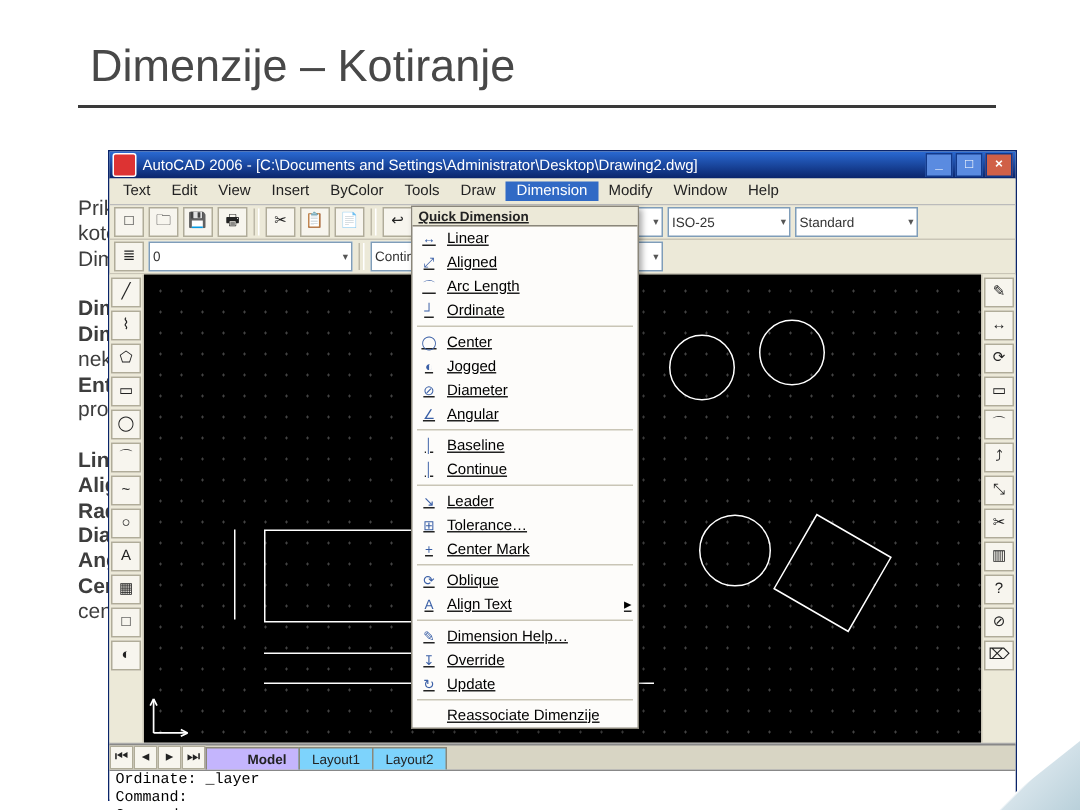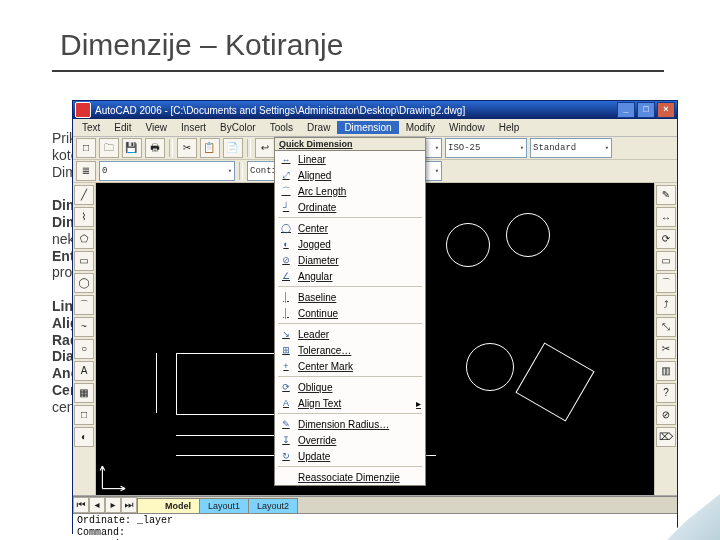--- a/index.html
+++ b/index.html
@@ -23,21 +23,21 @@
   .winbtn{width:16px;height:14px;background:#5a8be0;border:1px solid #123a8c;font-size:9px;line-height:12px;text-align:center;color:#fff;font-weight:bold;}
   .winbtn.close{background:#d06048;}
   
   .menubar{height:17px;background:#ece9d8;border-bottom:1px solid #bbb;display:flex;align-items:center;padding-left:2px;}
   .menubar span{padding:1px 7px;cursor:default;}
   .menubar span.active{background:#316ac5;color:#fff;}
   
   .tbar{height:22px;background:#ece9d8;border-bottom:1px solid #c9c5b6;display:flex;align-items:center;padding-left:3px;gap:3px;overflow:hidden;}
   .tbtn{width:18px;height:18px;border:1px solid #b0ac99;background:#f7f5ee;display:flex;align-items:center;justify-content:center;}
   .tsep{width:2px;height:18px;border-left:1px solid #bdb9a8;border-right:1px solid #fff;margin:0 1px;}
-  .tcombo{height:18px;border:1px solid #7f9db9;background:#fff;display:flex;align-items:center;padding:0 2px;font-size:9px;color:#333;flex-shrink:0;font-family:Liberation Mono, monospace;}
+  .tcombo{height:18px;border:1px solid #7f9db9;background:#fff;display:flex;align-items:center;padding:0 2px;font-size:9px;color:#333;flex-shrink:0;}
   .tcombo::after{content:"▾";margin-left:auto;font-size:7px;color:#555;}
   
   
   .mid{display:flex;height:312px;background:#ece9d8;border-bottom:1px solid #aaa;}
   .sidebar{width:22px;background:#ece9d8;border-right:1px solid #c9c5b6;display:flex;flex-direction:column;align-items:center;gap:2px;padding-top:2px;}
   .sidebar .tbtn{width:18px;height:18px;}
   .sidebar-r{border-right:none;border-left:1px solid #c9c5b6;}
   .canvas{flex:1;position:relative;background:#000;overflow:hidden;}
   
   .canvas::before{content:"";position:absolute;inset:0;
@@ -52,21 +52,21 @@
   .dm-sep{height:1px;margin:2px 3px;background:#c9c5b6;}
   .dm-ico{width:14px;height:14px;display:flex;align-items:center;justify-content:center;font-size:9px;color:#3a5fa6;}
   
   .shape{position:absolute;border:1px solid #fff;}
   .dimline{position:absolute;background:#fff;}
   .circ{border-radius:50%;}
   
   .tabs{height:16px;background:#d8d5c4;border-top:1px solid #888;display:flex;align-items:center;font-size:9px;}
   .tabs .tbtn{width:14px;height:14px;}
   .tabs .tab{padding:0 8px;height:14px;line-height:14px;background:#7dd3fc;border:1px solid #8b8879;border-bottom:none;margin-right:-1px;}
-  .tabs .tab.active{background:#fef9c3;font-weight:bold;padding-left:27px;}
+  .tabs .tab.active{background:#c4b5fd;font-weight:bold;padding-left:27px;}
   
   .cmd{height:42px;background:#fff;border-top:1px solid #888;font-family:"Courier New",monospace;font-size:10px;color:#000;padding:1px 4px;line-height:12px;overflow:hidden;}
   .cmd .row{white-space:nowrap;}
   
   .g{font-size:10px;line-height:1;}
 </style>
 </head>
 <body>
 <div id="page">
 
@@ -363,21 +363,21 @@
             <span>Oblique</span>
           </div>
           <div class="dm-row">
             <span class="dm-ico">A</span>
             <span>Align Text</span>
             <span style="margin-left: auto;">▸</span>
           </div>
           <div class="dm-sep"></div>
           <div class="dm-row">
             <span class="dm-ico">✎</span>
-            <span>Dimension Radius…</span>
+            <span>Dimension Help…</span>
           </div>
           <div class="dm-row">
             <span class="dm-ico">↧</span>
             <span>Override</span>
           </div>
           <div class="dm-row">
             <span class="dm-ico">↻</span>
             <span>Update</span>
           </div>
           <div class="dm-sep"></div>

